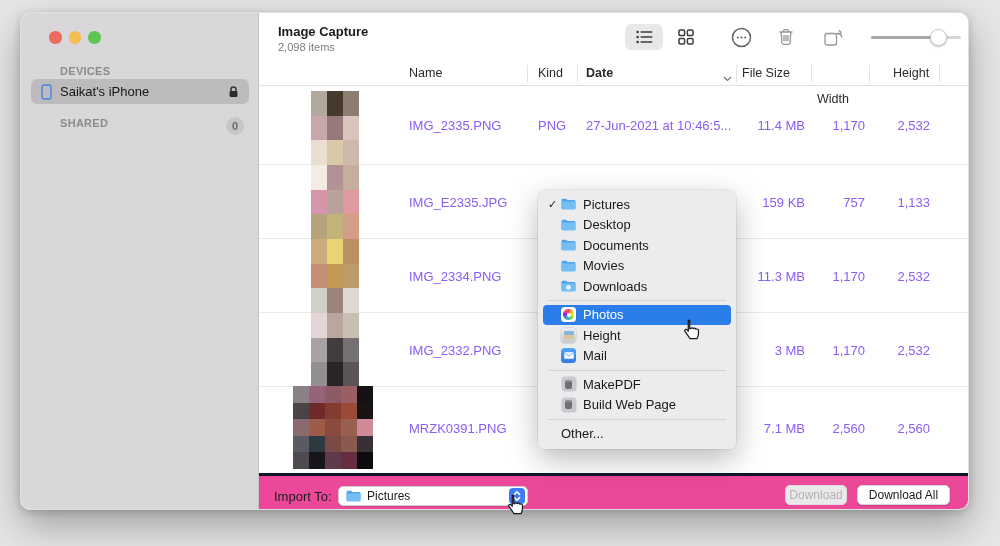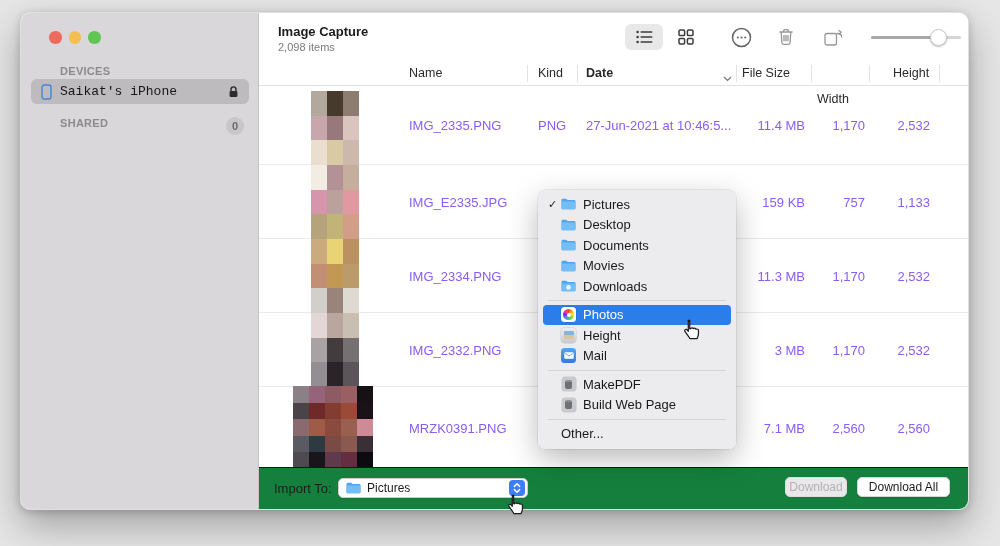--- a/index.html
+++ b/index.html
@@ -17,21 +17,21 @@
     border:1px solid rgba(0,0,0,.12);
     background:#fff;
   }
   
   .sidebar { width:238px; background:#d9d7d9; flex:none; position:relative; border-right:1px solid #c4c2c4; }
   .traffic { position:absolute; top:18px; left:28px; display:flex; gap:7px; }
   .traffic span { width:12.5px; height:12.5px; border-radius:50%; display:block; }
   .side-section { position:absolute; left:28px; font-size:11px; font-weight:bold; color:#8c8a8c; letter-spacing:.3px;margin-left:11px; }
   .device-row {
     position:absolute; left:10px; top:66px; width:218px; height:25px;
-    background:#bdbbbd; border-radius:6px; display:flex; align-items:center; padding:0 10px; gap:8px;font-family:Liberation Mono, monospace;
+    background:#bdbbbd; border-radius:6px; display:flex; align-items:center; padding:0 10px; gap:8px;
   }
   .device-row .lbl { font-size:13px; color:#161616; flex:1; }
   .shared-badge {
     position:absolute; right:14px; top:104px; width:18px; height:18px; border-radius:50%;
     background:#c8c6c8; color:#6b6b6b; font-size:11px; font-weight:bold;
     display:flex; align-items:center; justify-content:center;
   }
   
   .main { flex:1; position:relative; background:#fff; }
   .title { position:absolute; left:19px; top:11px; font-size:13px; font-weight:bold; color:#1c1c1c; }
@@ -70,22 +70,22 @@
   .thumb-strip {
     position:absolute; left:52px; top:78px; width:48px; height:296px;
     display:grid; grid-template-columns:repeat(3,1fr); grid-auto-rows:1fr; z-index:2;
   }
   .thumb-square {
     position:absolute; left:34px; top:373px; width:80px; height:83px;
     display:grid; grid-template-columns:repeat(5,1fr); grid-auto-rows:1fr; z-index:2;
   }
   
   .footer {
-    position:absolute; left:0; right:0; bottom:0; height:42px;
-    background:#15803d; border-top:1px solid #0f172a; z-index:3;
+    position:absolute; left:0; right:0; bottom:0; height:36px;
+    background:#ec4899; border-top:3px solid #0f172a; z-index:3;
   }
   .import-label { position:absolute; left:15px; top:13px; font-size:13px; color:#1c1c1c; }
   .import-select {
     position:absolute; left:79px; top:10px; width:190px; height:20px;
     background:#fff; border:1px solid #cfcecf; border-radius:5px;
     display:flex; align-items:center; gap:6px; padding:0 2px 0 7px;
     box-shadow:0 .5px 1px rgba(0,0,0,.08);
   }
   .import-select .val { font-size:12px; color:#1c1c1c; flex:1; }
   .stepper {

